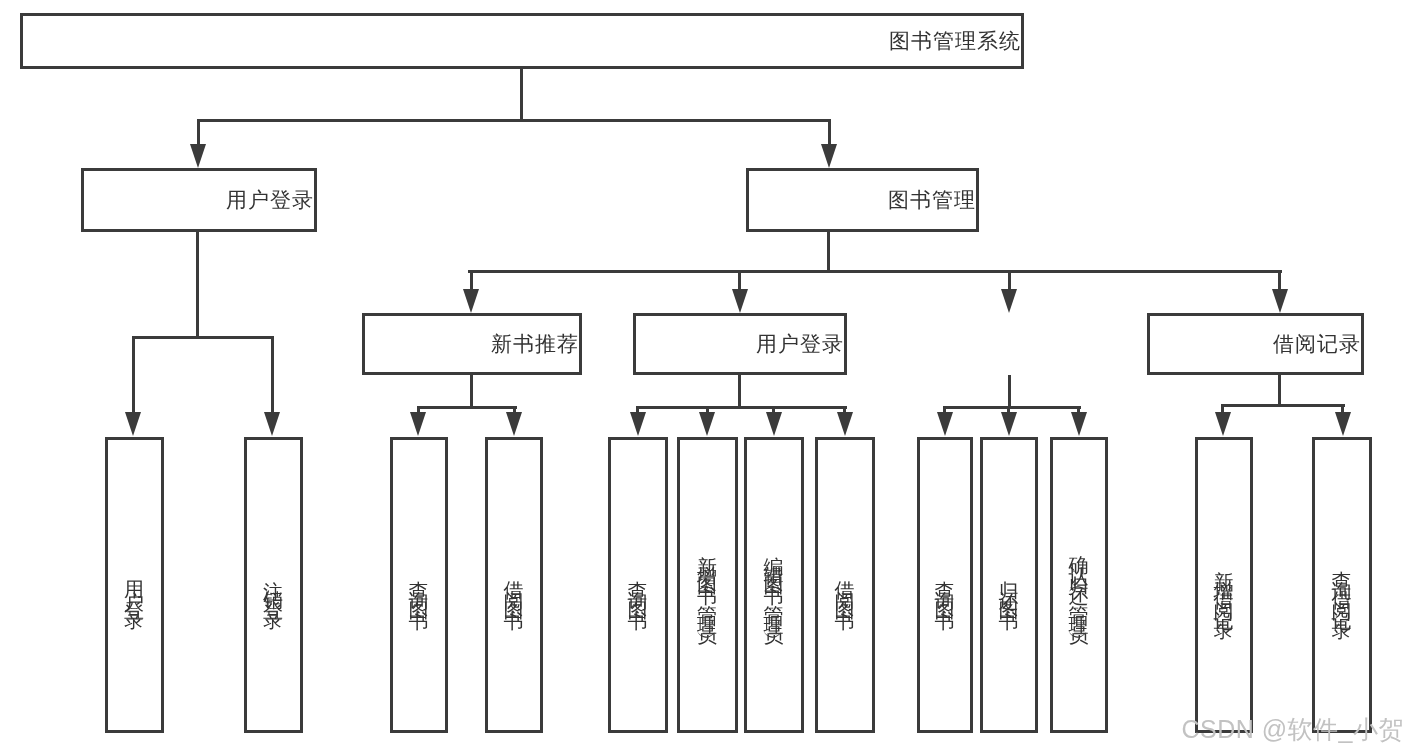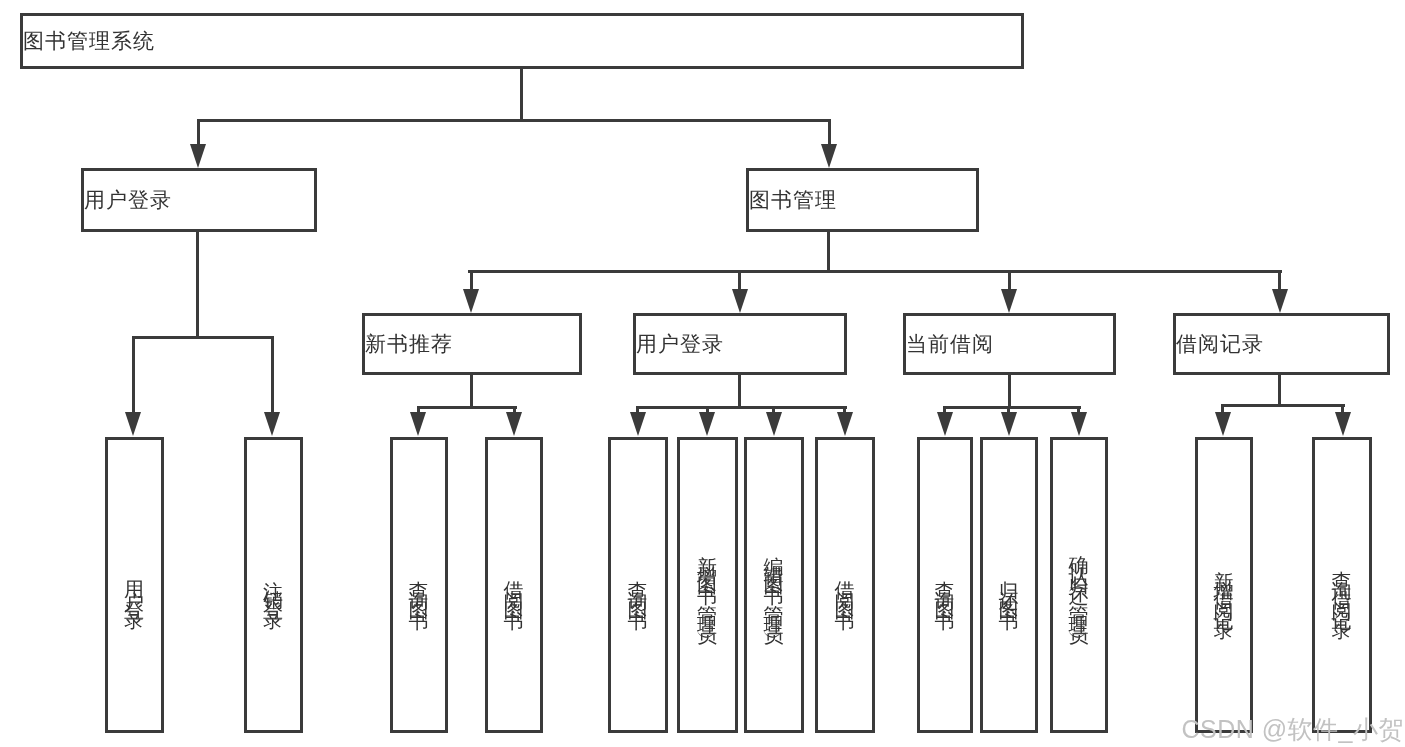--- a/index.html
+++ b/index.html
@@ -2,21 +2,21 @@
 <html><head>
 <meta charset="utf-8">
 <style>
   html,body{margin:0;padding:0;background:#ffffff;}
   .stage{
     position:relative;width:1405px;height:747px;background:#ffffff;
     font-family:"Liberation Sans","DejaVu Sans",sans-serif;color:#333333;overflow:hidden;
   }
   .node{
     position:absolute;box-sizing:border-box;border:3px solid #3b3b3b;background:#ffffff;
-    display:flex;align-items:center;justify-content:flex-start;
+    display:flex;align-items:center;justify-content:flex-end;
     font-size:21px;color:#333333;letter-spacing:1px;
   }
   .vnode{
     position:absolute;box-sizing:border-box;border:3px solid #3b3b3b;background:#ffffff;
     display:flex;align-items:center;justify-content:center;
   }
   .vtext{
     writing-mode:vertical-rl;text-orientation:mixed;
     font-size:20px;line-height:1.1;letter-spacing:10px;color:#333333;white-space:nowrap;
   }
@@ -72,24 +72,21 @@
   <div class="arrow" style="left:732px;top:289px;"></div>
   <div class="arrow" style="left:1001px;top:289px;"></div>
   <div class="arrow" style="left:1272px;top:289px;"></div>
 
   <div class="node" style="left:362px;top:313px;width:220px;height:62px;">
     <span>新书推荐</span>
   </div>
   <div class="node" style="left:633px;top:313px;width:214px;height:62px;">
     <span>用户登录</span>
   </div>
-  <div class="node" style="left:903px;top:313px;width:213px;height:62px;">
-    <span>当前借阅</span>
-  </div>
-  <div class="node" style="left:1173px;top:313px;width:217px;height:62px;">
+  <div class="node" style="left:1147px;top:313px;width:217px;height:62px;">
     <span>借阅记录</span>
   </div>
 
   <div class="vl" style="left:470px;top:375px;height:31px;"></div>
   <div class="hl" style="left:417px;top:406px;width:100px;"></div>
   <div class="vl" style="left:417px;top:406px;height:8px;"></div>
   <div class="vl" style="left:513px;top:406px;height:8px;"></div>
   <div class="arrow" style="left:410px;top:412px;"></div>
   <div class="arrow" style="left:506px;top:412px;"></div>
 

